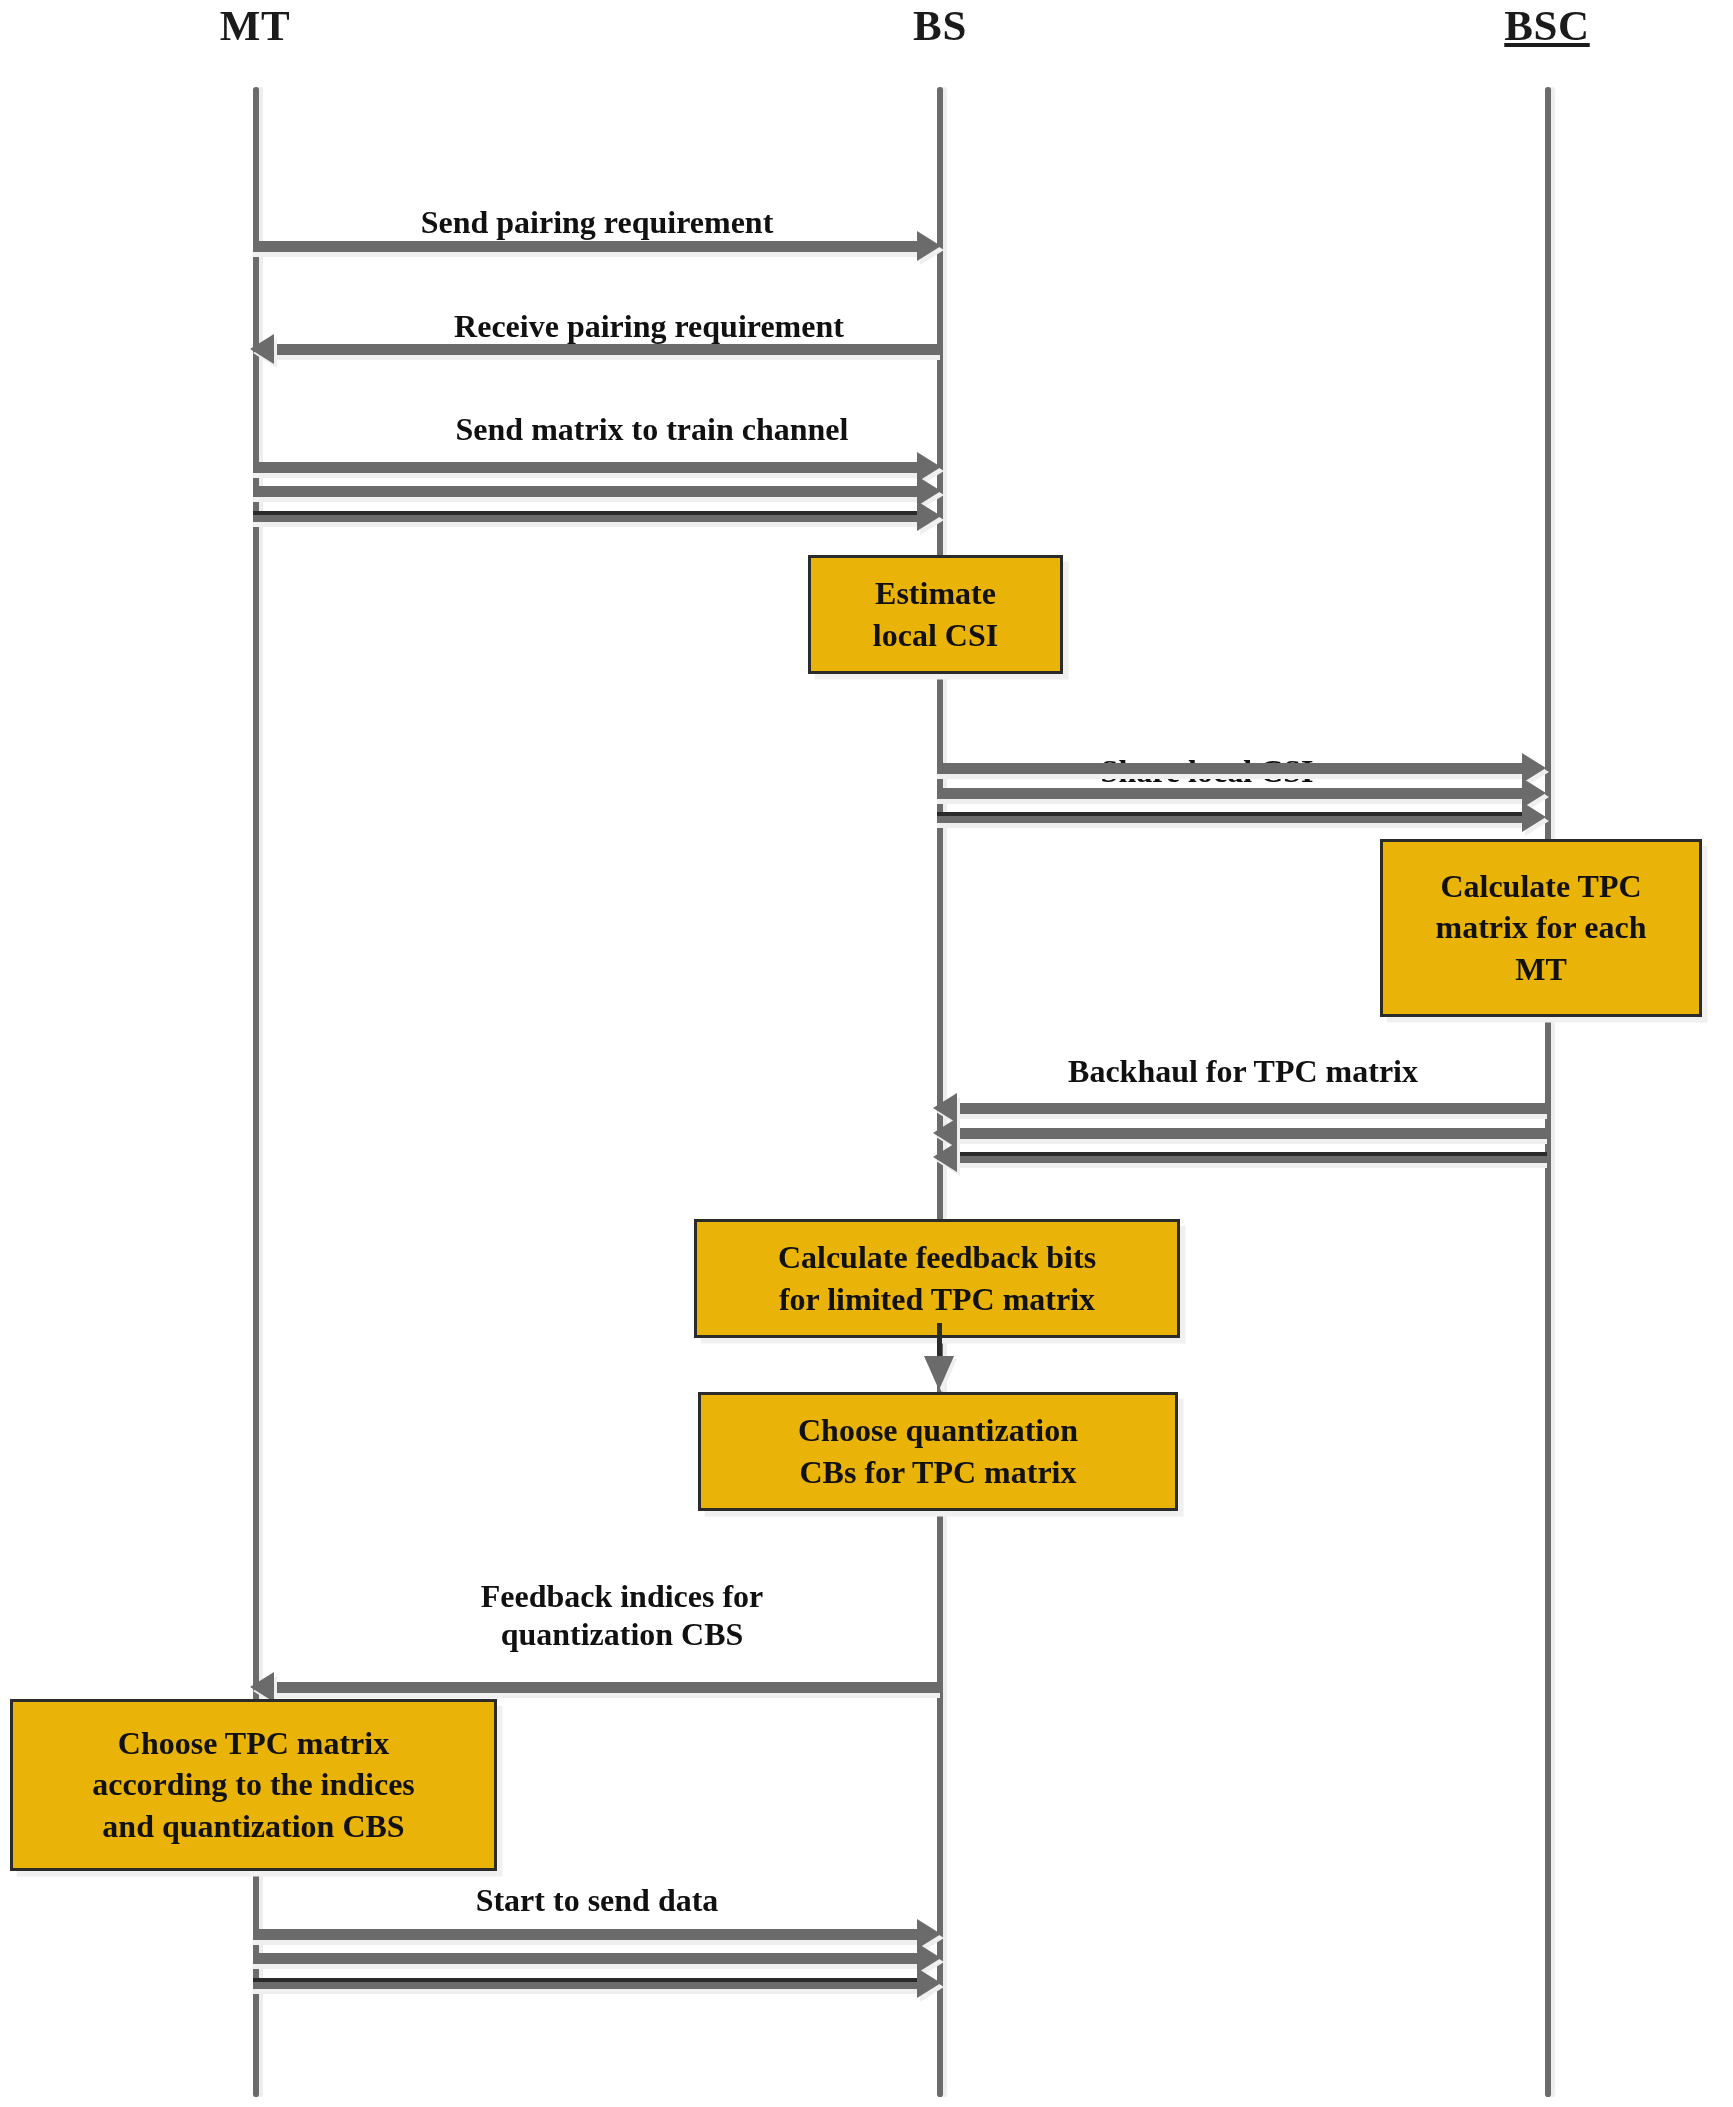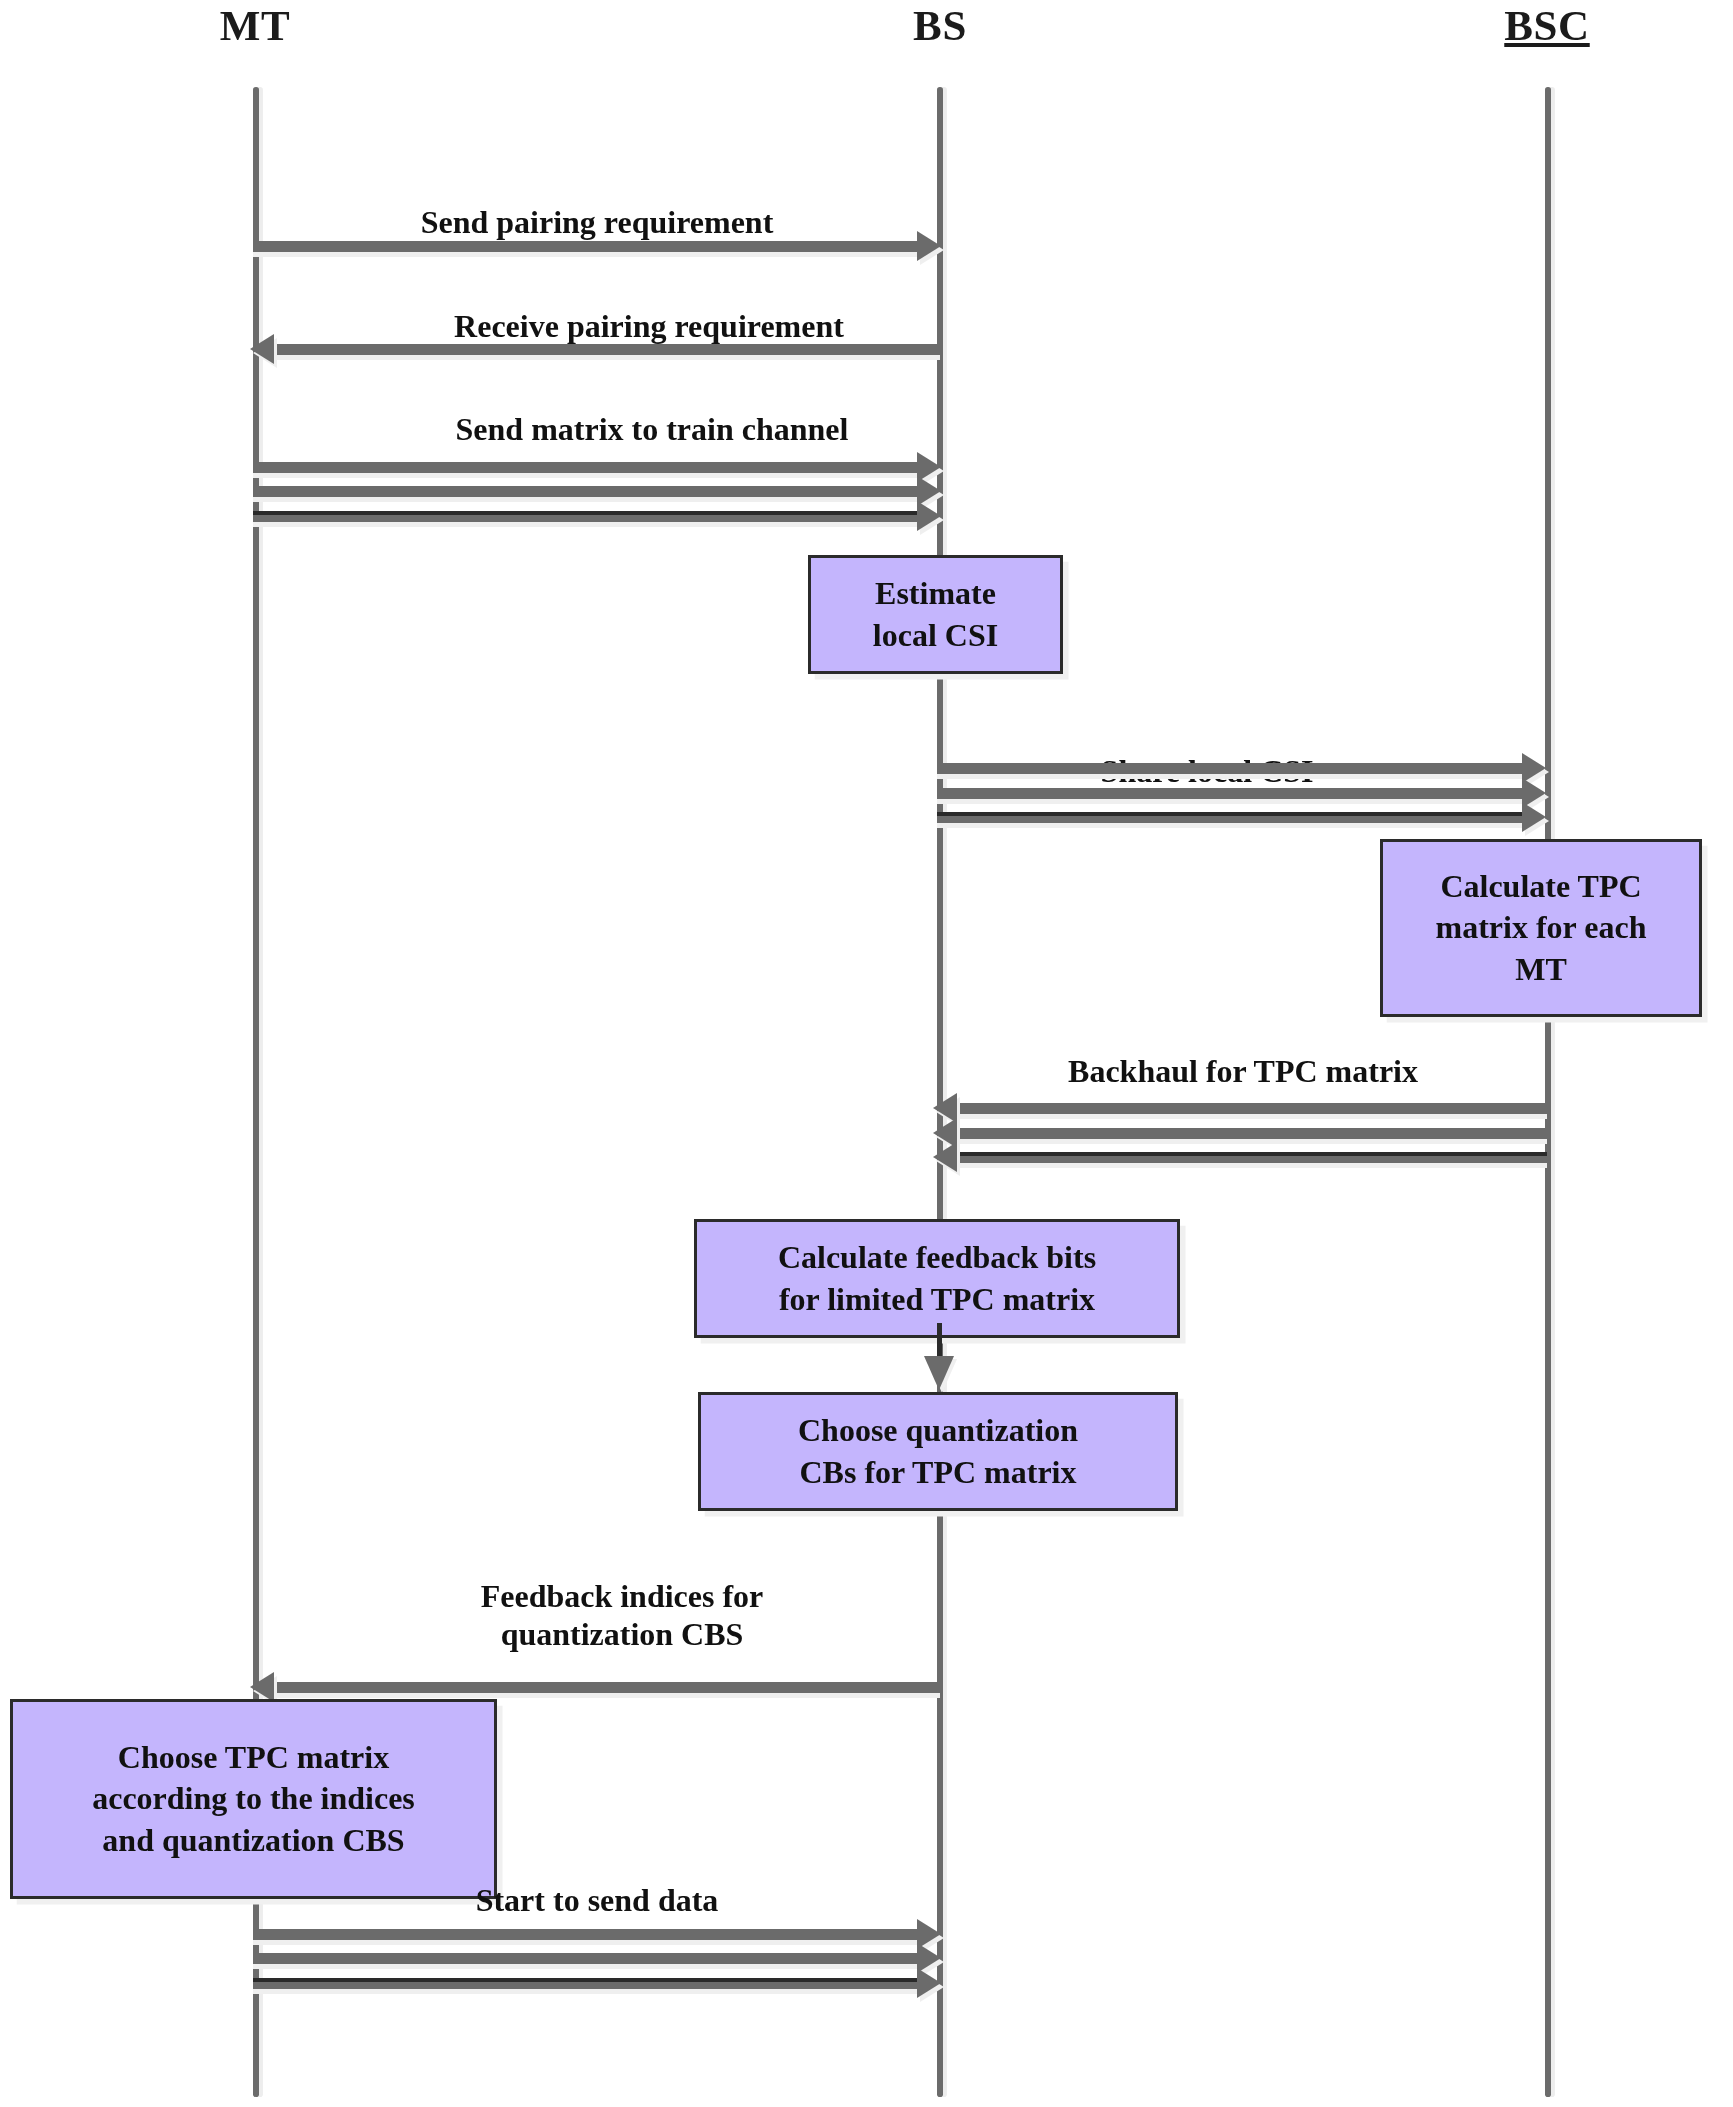--- a/index.html
+++ b/index.html
@@ -74,21 +74,21 @@
     filter:drop-shadow(3.3px 4.4px 0 #efefef);
   }
   
   .arrow.dark .shaft{
     background:linear-gradient(to bottom,#2a2a2a 0,#2a2a2a 3.9px,#6b6b6b 3.9px,#6b6b6b 100%);
   }
 
   
   .box{
     position:absolute;
-    background:#c4b5fd;
+    background:#eab308;
     border:3.9px solid #2b2b2b;
     box-shadow:6.1px 6.1px 0 -0.6px #f0f0f0;
     box-sizing:border-box;
     display:flex;
     align-items:center;
     justify-content:center;
     text-align:center;
     font-weight:bold;
     font-size:32px;
     line-height:1.30;
@@ -214,21 +214,21 @@
 
   <div class="msg-label two-line" style="left:622px;top:1578px;width:422px;">
     <div>Feedback indices for</div>
     <div>quantization CBS</div>
   </div>
   <div class="arrow left" style="left:249px;top:1682px;width:694px;">
     <div class="shaft" style="left:25.5px;width:665px;"></div>
     <div class="head" style="left:1.1px;"></div>
   </div>
 
-  <div class="box" style="left:10px;top:1699px;width:487px;height:200px;">
+  <div class="box" style="left:10px;top:1699px;width:487px;height:172px;">
     <div>
       <div>Choose TPC matrix</div>
       <div>according to the indices</div>
       <div>and quantization CBS</div>
     </div>
   </div>
 
   <div class="msg-label" style="left:597px;top:1882px;">Start to send data</div>
   <div class="arrow right" style="left:253px;top:1929px;width:694px;">
     <div class="shaft" style="left:0;width:666px;"></div>

